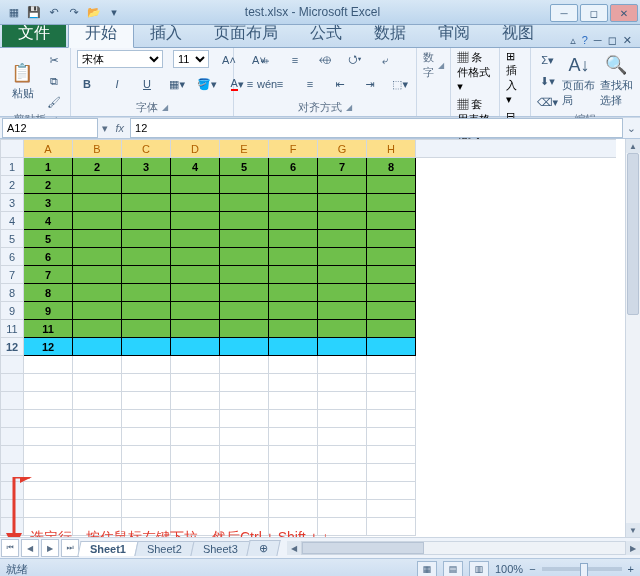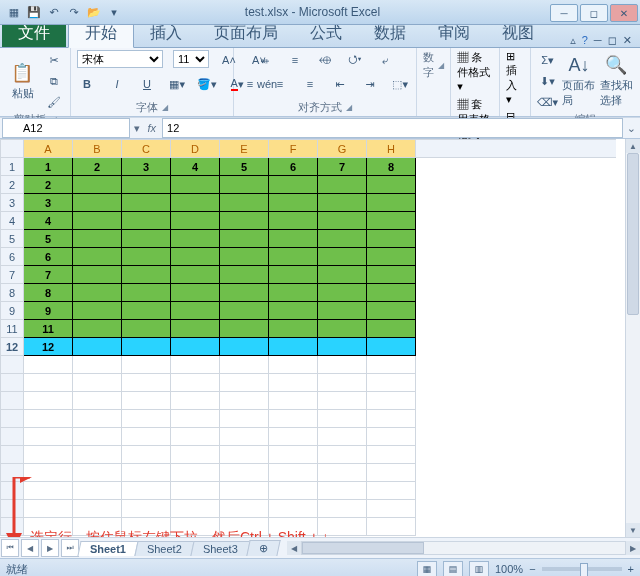--- a/index.html
+++ b/index.html
@@ -19,21 +19,21 @@
   .group .body{flex:1;display:flex;align-items:center;gap:4px}
   .group .label{text-align:center;font-size:11px;color:#5a6f87;padding-bottom:1px;display:flex;justify-content:center;align-items:center;gap:4px}
   .group .label .dl{font-size:8px;color:#7a90a8}
   .btn{min-width:20px;height:20px;display:flex;align-items:center;justify-content:center;font-size:11px;color:#3b5a7a;border-radius:2px}
   .bigbtn{width:34px;height:46px;display:flex;flex-direction:column;align-items:center;justify-content:center;font-size:11px;color:#3b5a7a;gap:2px}
   .bigbtn .ic{font-size:18px}
   .stack{display:flex;flex-direction:column;gap:1px}
   .row{display:flex;gap:10px;}
   select.ctl{font-size:11px;height:18px;border:1px solid #abc0d6;background:#fff}
   .fmwrap{height:20px;background:#eef3fa;border-top:1px solid #cdd9e8;border-bottom:1px solid #b3c7de;display:flex;align-items:center}
-  .namebox{width:86px;height:18px;margin:8px 2px;border:1px solid #abc0d6;background:#fff;font-size:11px;padding:0 20px;display:flex;align-items:center}
+  .namebox{width:86px;height:18px;margin:8px 2px;border:1px solid #abc0d6;background:#fff;font-size:11px;padding:0 4px;display:flex;align-items:center}
   .fx{padding:0 6px;color:#5a6f87;font-style:italic}
   .formula{flex:1;height:18px;border:1px solid #abc0d6;background:#fff;font-size:11px;padding:0 4px;display:flex;align-items:center}
   .sheetarea{position:relative;height:398px;display:flex}
   .vscroll{width:14px;background:#eef2f7;border-left:1px solid #ccd6e2;display:flex;flex-direction:column}
   .vscroll .arr,.hscroll .arr{height:14px;width:14px;background:#dfe7f0;display:flex;align-items:center;justify-content:center;font-size:8px;color:#5a6f87}
   .vscroll .track{flex:1;background:#eef2f7;position:relative}
   .vscroll .thumb{position:absolute;left:1px;right:1px;top:0;height:160px;background:#cfd9e6;border:1px solid #b6c3d4;border-radius:2px}
   .gridwrap{flex:1;overflow:hidden;position:relative;background:#fff}
   table.grid{border-collapse:collapse;table-layout:fixed}
   table.grid th,table.grid td{border:1px solid #d0d7e0;height:17px;padding:0;text-align:center;font-size:11px}

